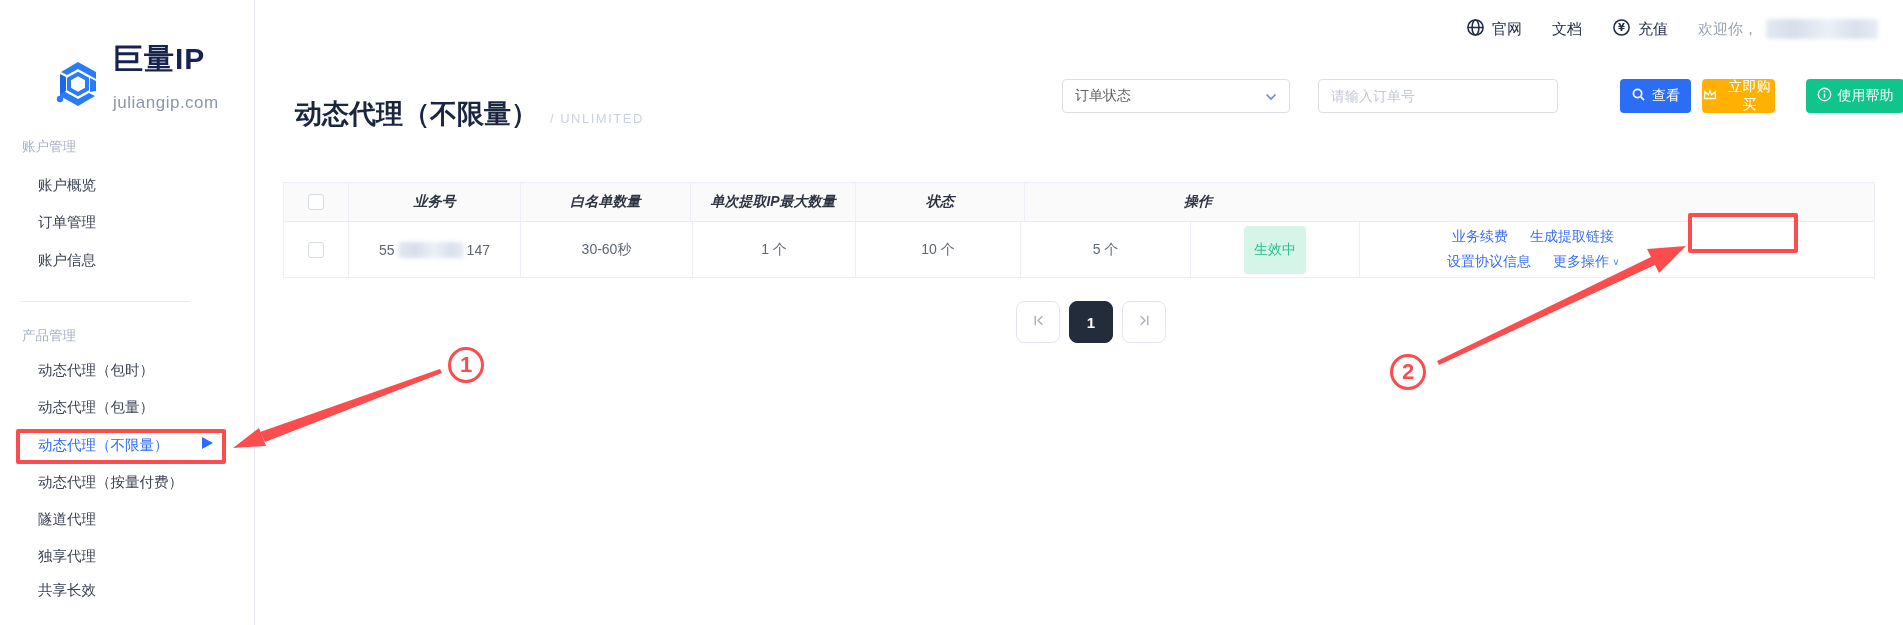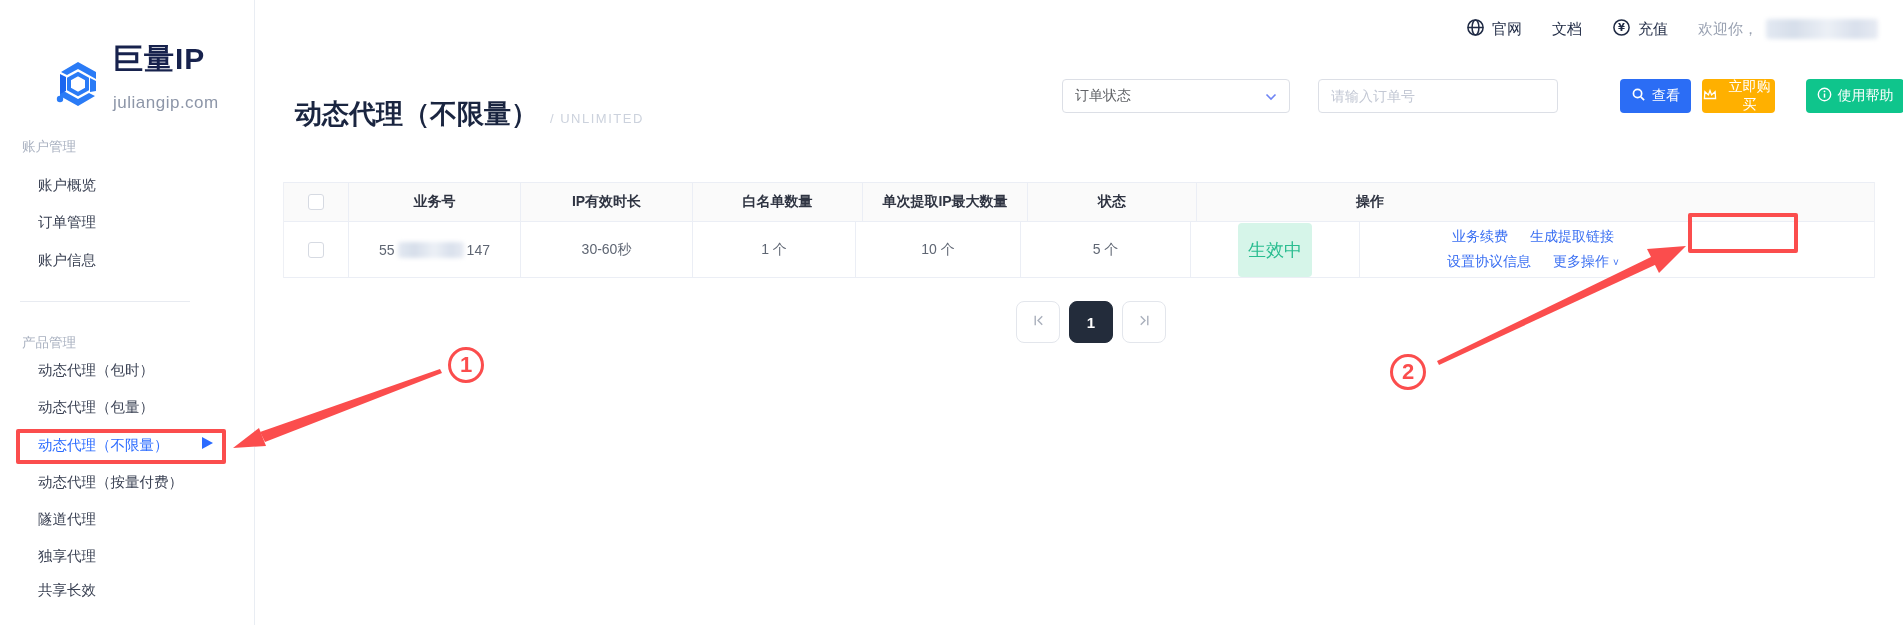--- a/index.html
+++ b/index.html
@@ -36,29 +36,29 @@
   .input-box { left:1318px; width:240px; border:1px solid #dcdfe6; border-radius:4px; background:#fff; padding:0 12px; font-size:14px; color:#606266; font-family:"Liberation Sans","DejaVu Sans",sans-serif; }
   .input-box::placeholder { color:#c3c8d4; }
   .btn { display:flex; align-items:center; justify-content:center; gap:6px; border:none; border-radius:4px; color:#fff; font-size:14px; cursor:pointer; font-family:"Liberation Sans","DejaVu Sans",sans-serif;margin-left:46px; }
   .btn-search { left:1574px; width:71px; background:#2b6df5; }
   .btn-buy { left:1656px; width:73px; background:#ffb000; }
   .btn-help { left:1760px; width:98px; background:#0fc58c; }
 
   
   .table { position:absolute; left:283px; top:182px; width:1592px; border-left:1px solid #eef0f5; border-right:1px solid #eef0f5; }
   .t-row { display:flex; width:100%; }
-  .t-head { height:40px; background:#fafafa; border-top:1px solid #ebeef5; border-bottom:1px solid #ebeef5; font-weight:bold; font-size:14px; color:#2f3442; }
+  .t-head { height:40px; background:#fafafa; border-top:1px solid #ebeef5; border-bottom:1px solid #ebeef5; font-weight:bold; font-size:14px; color:#2f3442;font-style:italic; }
   .t-body { height:56px; background:#fff; border-bottom:1px solid #ebeef5; font-size:14px; color:#5f6673; }
   .t-cell { display:flex; align-items:center; justify-content:center; border-right:1px solid #ebeef5; padding:0 4px; }
   .t-cell:last-child { border-right:none; }
   .c0{width:65px;} .c1{width:172px;} .c2{width:172px;} .c3{width:163px;} .c4{width:165px;}
   .c5{width:170px;} .c6{width:169px;} .c7{width:170px;} .c8{width:346px;}
   .checkbox { width:16px; height:16px; border:1px solid #d6dae2; border-radius:3px; background:#fff; cursor:pointer; }
   .id-chip { display:inline-block; width:66px; height:16px; margin:0 3px; vertical-align:middle; }
-  .badge { background:#d6f5e9; color:#2abd90; font-size:18px; padding:15px 10px; border-radius:4px; }
+  .badge { background:#d6f5e9; color:#2abd90; font-size:14px; padding:15px 10px; border-radius:4px; }
   .actions { flex-direction:column; gap:7px; }
   .action-line { display:flex; gap:22px; align-items:center; justify-content:center; }
   .link { color:#3a6ff2; font-size:14px; cursor:pointer; white-space:nowrap; }
   .chev { font-size:10px; color:#3a6ff2; margin-left:4px; }
 
   
   .pagination { position:absolute; left:1016px; top:301px; display:flex; gap:9px; }
   .pg-btn { width:44px; height:42px; border:1px solid #e3e6ec; border-radius:8px; background:#fff; display:flex; align-items:center; justify-content:center; cursor:pointer; }
   .pg-btn.current { background:#232c3b; border-color:#232c3b; color:#fff; font-size:15px; font-weight:bold; }
 
@@ -94,21 +94,21 @@
       </span>
     </div>
 
     <div class="side-section" style="top:138px;">账户管理</div>
     <div class="side-item" style="top:176px;">账户概览</div>
     <div class="side-item" style="top:213px;">订单管理</div>
     <div class="side-item" style="top:251px;">账户信息</div>
 
     <div class="side-divider" style="top:301px;"></div>
 
-    <div class="side-section" style="top:334px;">产品管理</div>
+    <div class="side-section" style="top:327px;">产品管理</div>
     <div class="side-item" style="top:361px;">动态代理（包时）</div>
     <div class="side-item" style="top:398px;">动态代理（包量）</div>
     <div class="side-item active" style="top:436px;">动态代理（不限量）</div>
     <div class="active-arrow"></div>
     <div class="side-item" style="top:473px;">动态代理（按量付费）</div>
     <div class="side-item" style="top:510px;">隧道代理</div>
     <div class="side-item" style="top:547px;">独享代理</div>
     <div class="side-item" style="top:581px;">共享长效</div>
   </div>
 
@@ -182,21 +182,20 @@
     </span>
     <span>使用帮助</span>
   </button>
 
   <div class="table">
     <div class="t-row t-head">
       <div class="t-cell c0">
           <span class="checkbox"></span>
         </div>
       <div class="t-cell c1">业务号</div>
-      <div class="t-cell c2">IP有效时长</div>
       <div class="t-cell c5">白名单数量</div>
       <div class="t-cell c4">单次提取IP最大数量</div>
       <div class="t-cell c6">状态</div>
       <div class="t-cell c8">操作</div>
     </div>
     <div class="t-row t-body">
       <div class="t-cell c0">
           <span class="checkbox"></span>
         </div>
       <div class="t-cell c1">

